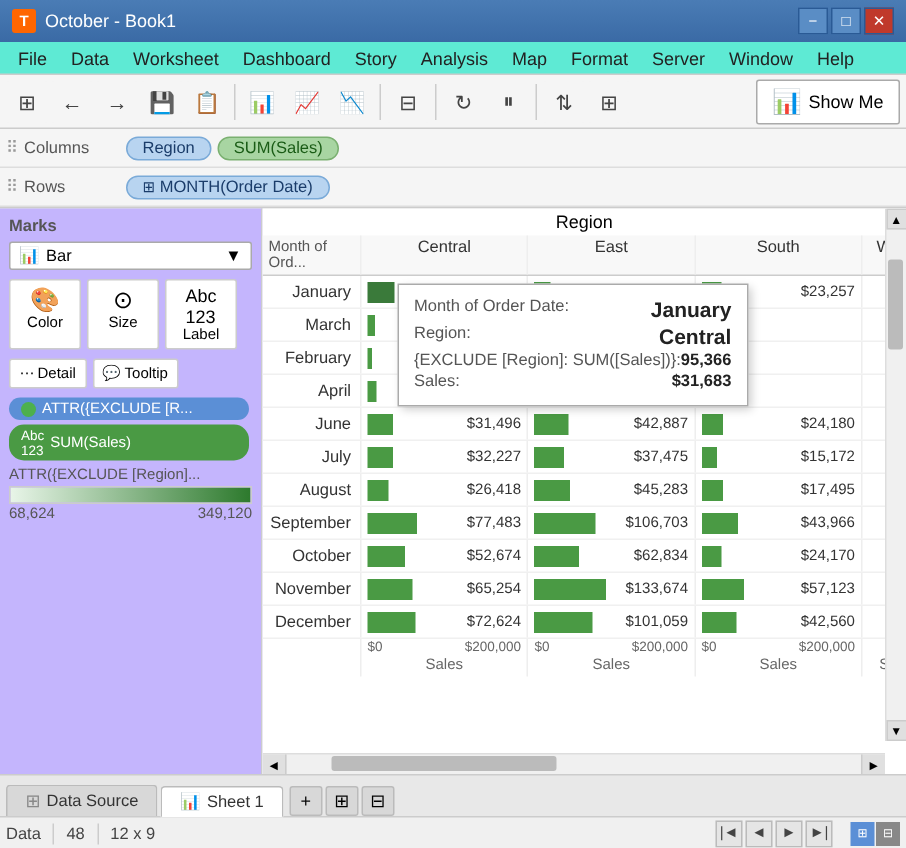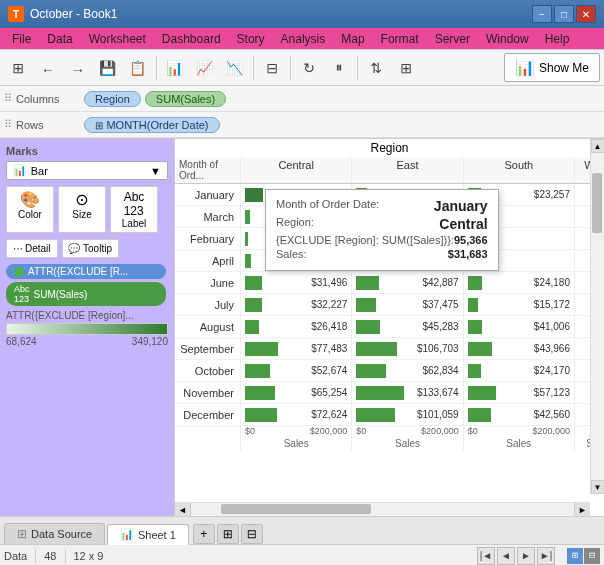--- a/index.html
+++ b/index.html
@@ -8,21 +8,21 @@
     
     .title-bar { background: linear-gradient(to bottom, #4a7cb5, #3a6aa5); color: white; height: 28px; display: flex; align-items: center; padding: 0 8px; font-size: 12px; }
     .title-bar-icon { width: 16px; height: 16px; margin-right: 6px; background: #ff6600; border-radius: 2px; display: flex; align-items: center; justify-content: center; font-size: 10px; color: white; font-weight: bold; }
     .title-bar-title { flex: 1; }
     .title-bar-controls { display: flex; gap: 2px; }
     .title-btn { width: 20px; height: 18px; background: #5a8dc5; border: 1px solid #2a5a95; color: white; font-size: 10px; cursor: pointer; display: flex; align-items: center; justify-content: center; }
     .title-btn.close { background: #c0392b; }
     .title-btn.max { background: #5a8dc5; }
 
     
-    .menu-bar { background: #ec4899; border-bottom: 1px solid #ccc; height: 22px; display: flex; align-items: center; padding: 0 4px; }
+    .menu-bar { background: #5eead4; border-bottom: 1px solid #ccc; height: 22px; display: flex; align-items: center; padding: 0 4px; }
     .menu-item { padding: 2px 8px; font-size: 12px; cursor: pointer; color: #222; }
 
     
     .toolbar { background: #f5f5f5; border-bottom: 1px solid #ccc; height: 36px; display: flex; align-items: center; padding: 0 4px; gap: 2px; }
     .toolbar-btn { width: 28px; height: 28px; background: #f5f5f5; border: 1px solid transparent; cursor: pointer; display: flex; align-items: center; justify-content: center; font-size: 14px; color: #444; border-radius: 2px; }
     .toolbar-sep { width: 1px; height: 24px; background: #ccc; margin: 0 2px; }
     .show-me-btn { background: white; border: 1px solid #aaa; padding: 4px 10px; cursor: pointer; display: flex; align-items: center; gap: 4px; font-size: 12px; margin-left: 4px; border-radius: 2px; }
     .show-me-icon { color: #e67e22; font-size: 16px; }
 
     
@@ -322,21 +322,21 @@
             <div class="cell">
               <div class="bar" style="width: 14.4px; background: rgb(74, 154, 68);"></div>
               <span class="cell-value">$26,418</span>
             </div>
             <div class="cell">
               <div class="bar" style="width: 24px; background: rgb(74, 154, 68);"></div>
               <span class="cell-value">$45,283</span>
             </div>
             <div class="cell">
               <div class="bar" style="width: 14.4px; background: rgb(74, 154, 68);"></div>
-              <span class="cell-value">$41,006</span>
+              <span class="cell-value">$17,495</span>
             </div>
             <div class="cell" style="max-width: 30px; overflow: hidden;"></div>
           </div>
           <div class="chart-row">
             <div class="month-label">September</div>
             <div class="cell">
               <div class="bar" style="width: 33px; background: rgb(74, 154, 68);"></div>
               <span class="cell-value">$77,483</span>
             </div>
             <div class="cell">

